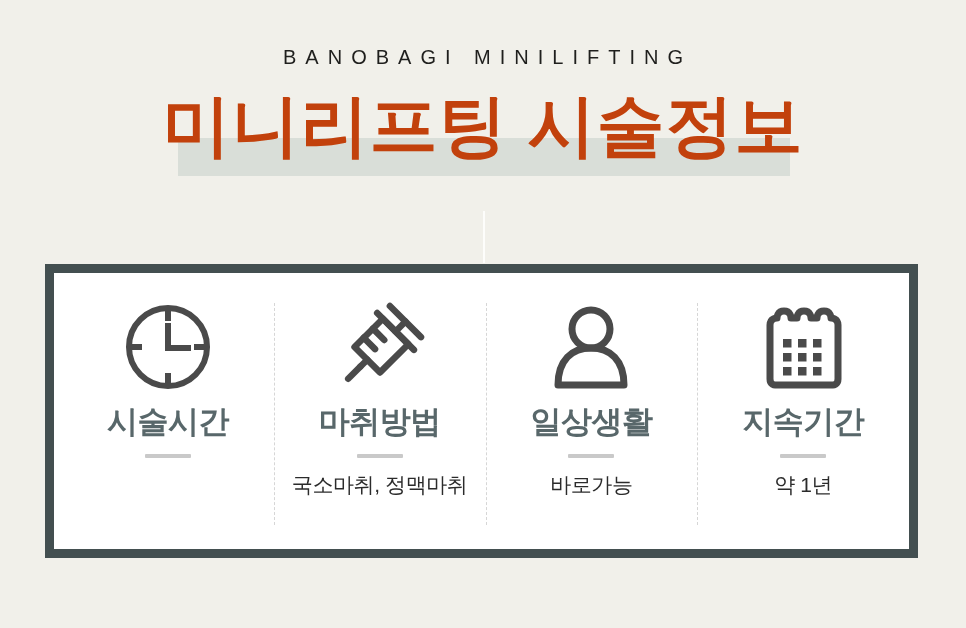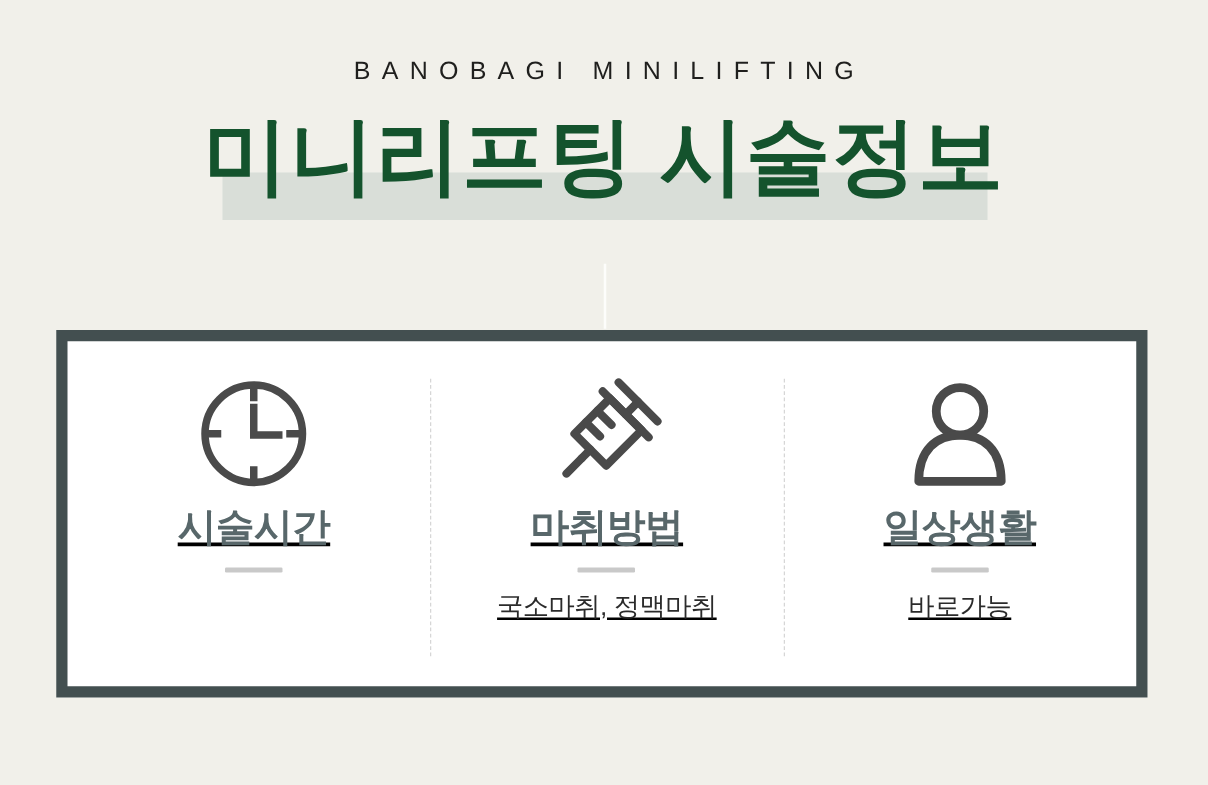--- a/index.html
+++ b/index.html
@@ -54,21 +54,21 @@
     background: #d7dcd6;
     opacity: 0.92;
   }
   .main-title {
     position: relative;
     display: inline-block;
     font-size: 68px;
     line-height: 90px;
     font-weight: 900;
     letter-spacing: 1px;
-    color: #14532d;
+    color: #c2410c;
     white-space: nowrap;
   }
 
   
   .connector {
     position: absolute;
     left: 483px;
     top: 211px;
     width: 2px;
     height: 52px;
@@ -87,21 +87,20 @@
     background: #ffffff;
   }
 
   .columns {
     position: relative;
     display: flex;
     width: 100%;
     height: 100%;
     box-sizing: border-box;
     padding: 22px 0 18px 8px;
-    text-decoration: underline;
   }
 
   .col {
     position: relative;
     flex: 1 1 0;
     display: flex;
     flex-direction: column;
     align-items: center;
     justify-content: flex-start;
   }
@@ -209,17 +208,54 @@
           <svg width="100" height="100" viewBox="0 0 100 100" aria-hidden="true">
             <circle cx="50" cy="32" r="19" fill="none" stroke="#4a4a4a" stroke-width="7"></circle>
             <path d="M17 88 C17 63 31 51 50 51 C69 51 83 63 83 88 Z" fill="none" stroke="#4a4a4a" stroke-width="7" stroke-linejoin="round"></path>
           </svg>
         </div>
         <div class="col-title">일상생활</div>
         <div class="rule"></div>
         <div class="col-value">바로가능</div>
       </div>
 
+      <div class="col">
+        <div class="icon-slot">
+          <svg width="100" height="100" viewBox="0 0 100 100" aria-hidden="true">
+            <g fill="none" stroke="#4a4a4a" stroke-width="7" stroke-linejoin="round">
+              <path d="M17 28
+                       C17 21 24 21 24 21
+                       C24 21 24 14 31 14
+                       C38 14 38 21 38 21
+                       L44 21
+                       C44 21 44 14 51 14
+                       C58 14 58 21 58 21
+                       L64 21
+                       C64 21 64 14 71 14
+                       C78 14 78 21 78 21
+                       C78 21 85 21 85 28
+                       L85 82
+                       C85 88 80 88 80 88
+                       L22 88
+                       C22 88 17 88 17 82 Z"></path>
+            </g>
+            <g fill="#4a4a4a">
+              <rect x="30" y="42" width="8.5" height="8.5"></rect>
+              <rect x="45" y="42" width="8.5" height="8.5"></rect>
+              <rect x="60" y="42" width="8.5" height="8.5"></rect>
+              <rect x="30" y="56" width="8.5" height="8.5"></rect>
+              <rect x="45" y="56" width="8.5" height="8.5"></rect>
+              <rect x="60" y="56" width="8.5" height="8.5"></rect>
+              <rect x="30" y="70" width="8.5" height="8.5"></rect>
+              <rect x="45" y="70" width="8.5" height="8.5"></rect>
+              <rect x="60" y="70" width="8.5" height="8.5"></rect>
+            </g>
+          </svg>
+        </div>
+        <div class="col-title">지속기간</div>
+        <div class="rule"></div>
+        <div class="col-value">약 1년</div>
+      </div>
 
     </div>
   </div>
 
 </div>
 
 </body></html>

